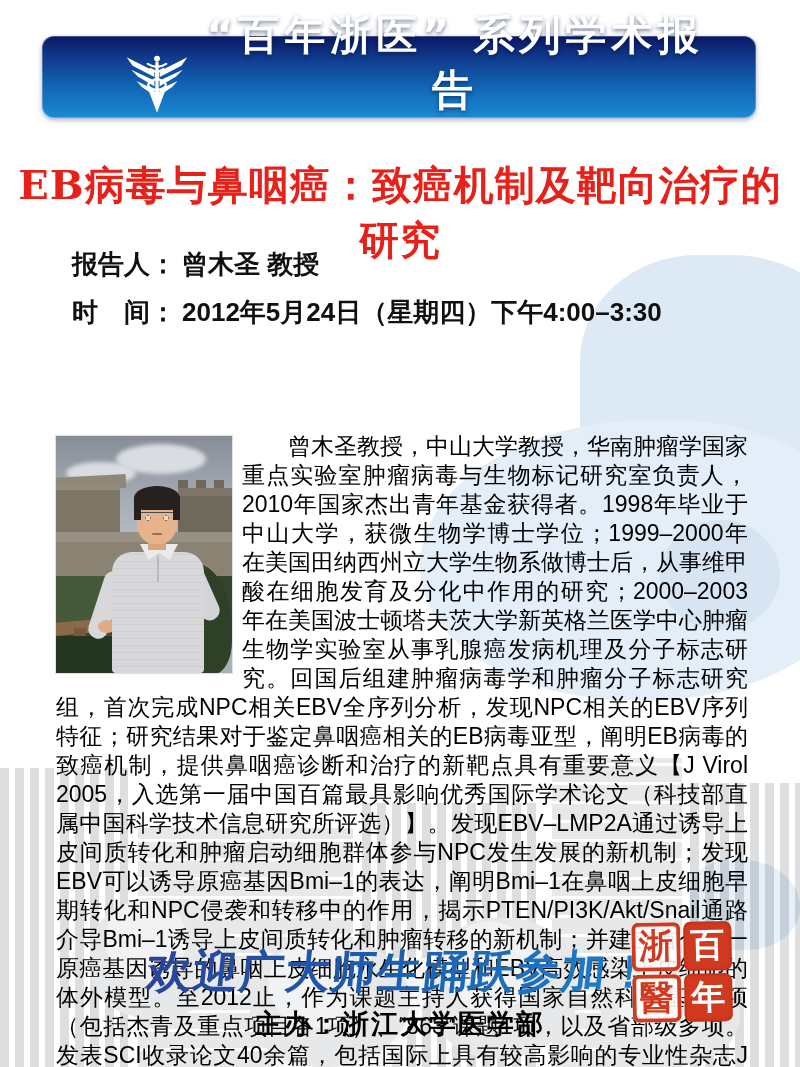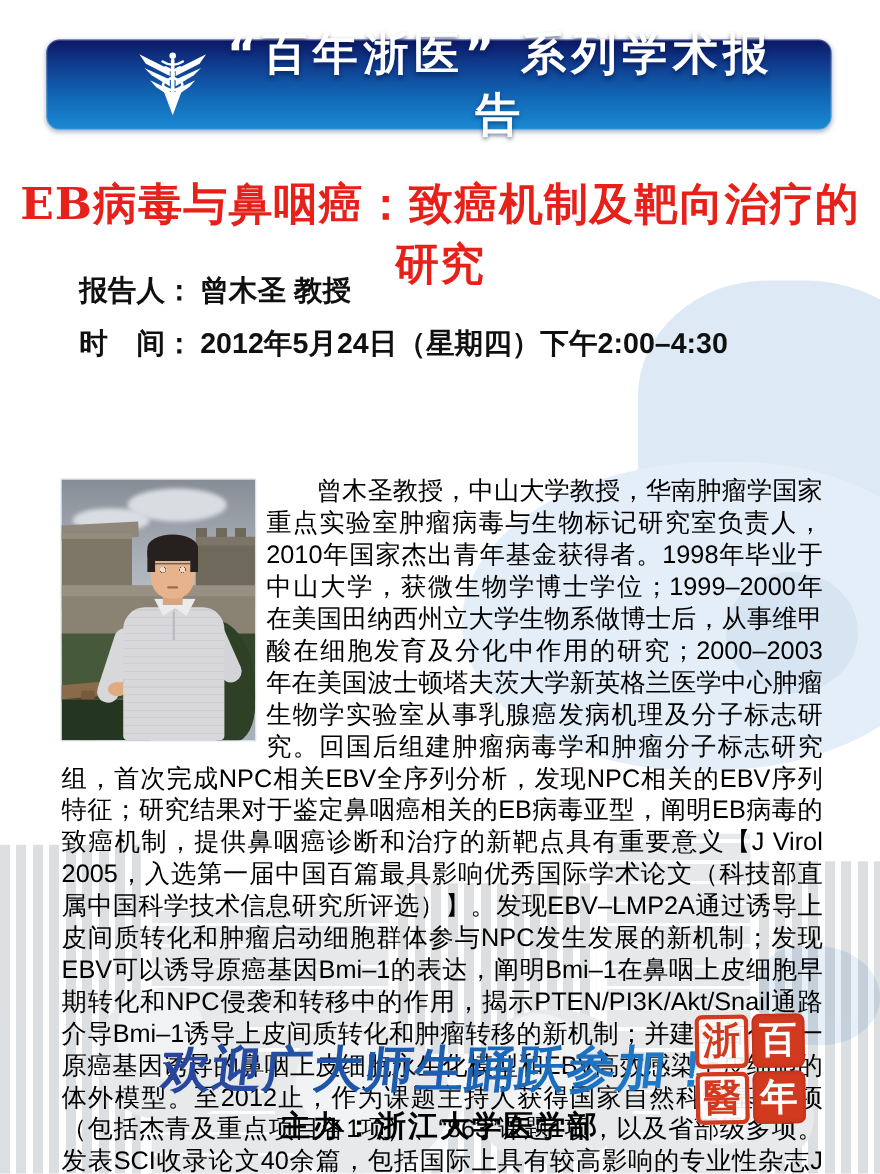--- a/index.html
+++ b/index.html
@@ -20,21 +20,21 @@
         repeating-linear-gradient(0deg,#b9bdc2 0 16px,#ffffff 16px 19px),
         repeating-linear-gradient(90deg,#c3c7cb 0 22px,#ffffff 22px 25px);}
   .tree{position:absolute;background:radial-gradient(circle at 40% 35%,#d8dbde 0 35%,#b9bec3 36% 100%);border-radius:48% 52% 55% 45%;}
   .path{position:absolute;background:#e8eaec;transform:skewX(-28deg);}
   
   .banner{
     position:absolute;left:42px;top:36px;width:714px;height:82px;z-index:2;
     border-radius:12px;
     background:linear-gradient(180deg,#0b1763 0%,#103a8c 26%,#1166b4 62%,#1b8ad4 100%);
     box-shadow:0 2px 5px rgba(10,25,90,.35), inset 0 0 0 1px rgba(255,255,255,.25);
-    display:flex;align-items:center;
+    display:flex;align-items:flex-end;
   }
   .banner-logo{width:66px;height:66px;margin-left:82px;flex:0 0 auto;display:block;}
   .banner-title{
     flex:1;text-align:center;color:#ffffff;font-weight:bold;
     font-size:41px;letter-spacing:5px;padding-right:36px;
     text-shadow:0 2px 4px rgba(0,20,70,.55);
     font-family:"DejaVu Sans",sans-serif;
   }
   
   .main-title{
@@ -157,21 +157,21 @@
   <div class="banner-title">“百年浙医” 系列学术报告</div>
 </div>
 
 <div class="main-title">EB病毒与鼻咽癌：致癌机制及靶向治疗的研究</div>
 
 <div class="info">
   <div class="info-row">
     <span class="lbl">报告人：</span><span>曾木圣 教授</span>
   </div>
   <div class="info-row">
-    <span class="lbl">时　间：</span><span>2012年5月24日（星期四）下午2:00–4:30</span>
+    <span class="lbl">时　间：</span><span>2012年5月24日（星期四）下午4:00–3:30</span>
   </div>
 </div>
 
 <div class="bio">
   <div class="photo">
     <div class="ph ph-sky"></div>
     <div class="ph ph-cloud" style="left:60px;top:8px;width:90px;height:30px;"></div>
     <div class="ph ph-cloud" style="left:10px;top:26px;width:70px;height:22px;"></div>
     <div class="ph ph-capL"></div>
     <div class="ph ph-wallL"></div>

